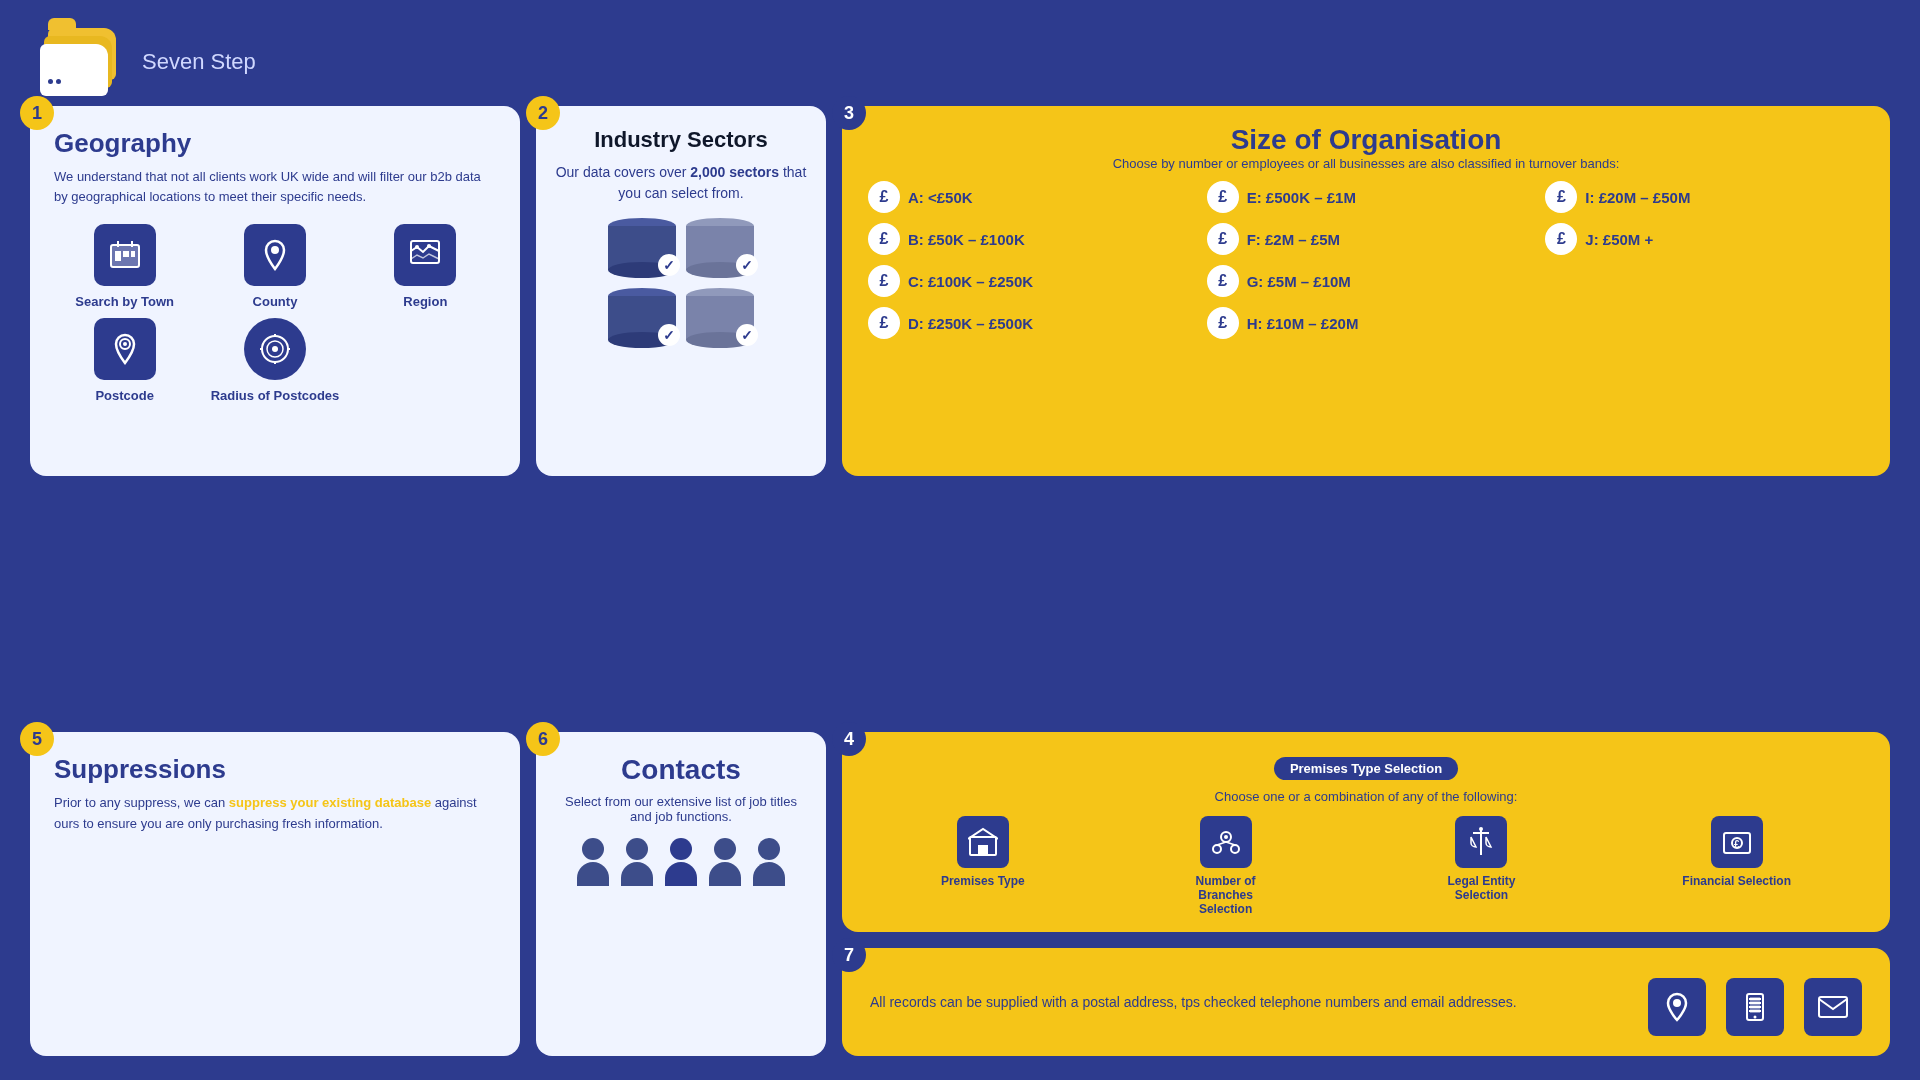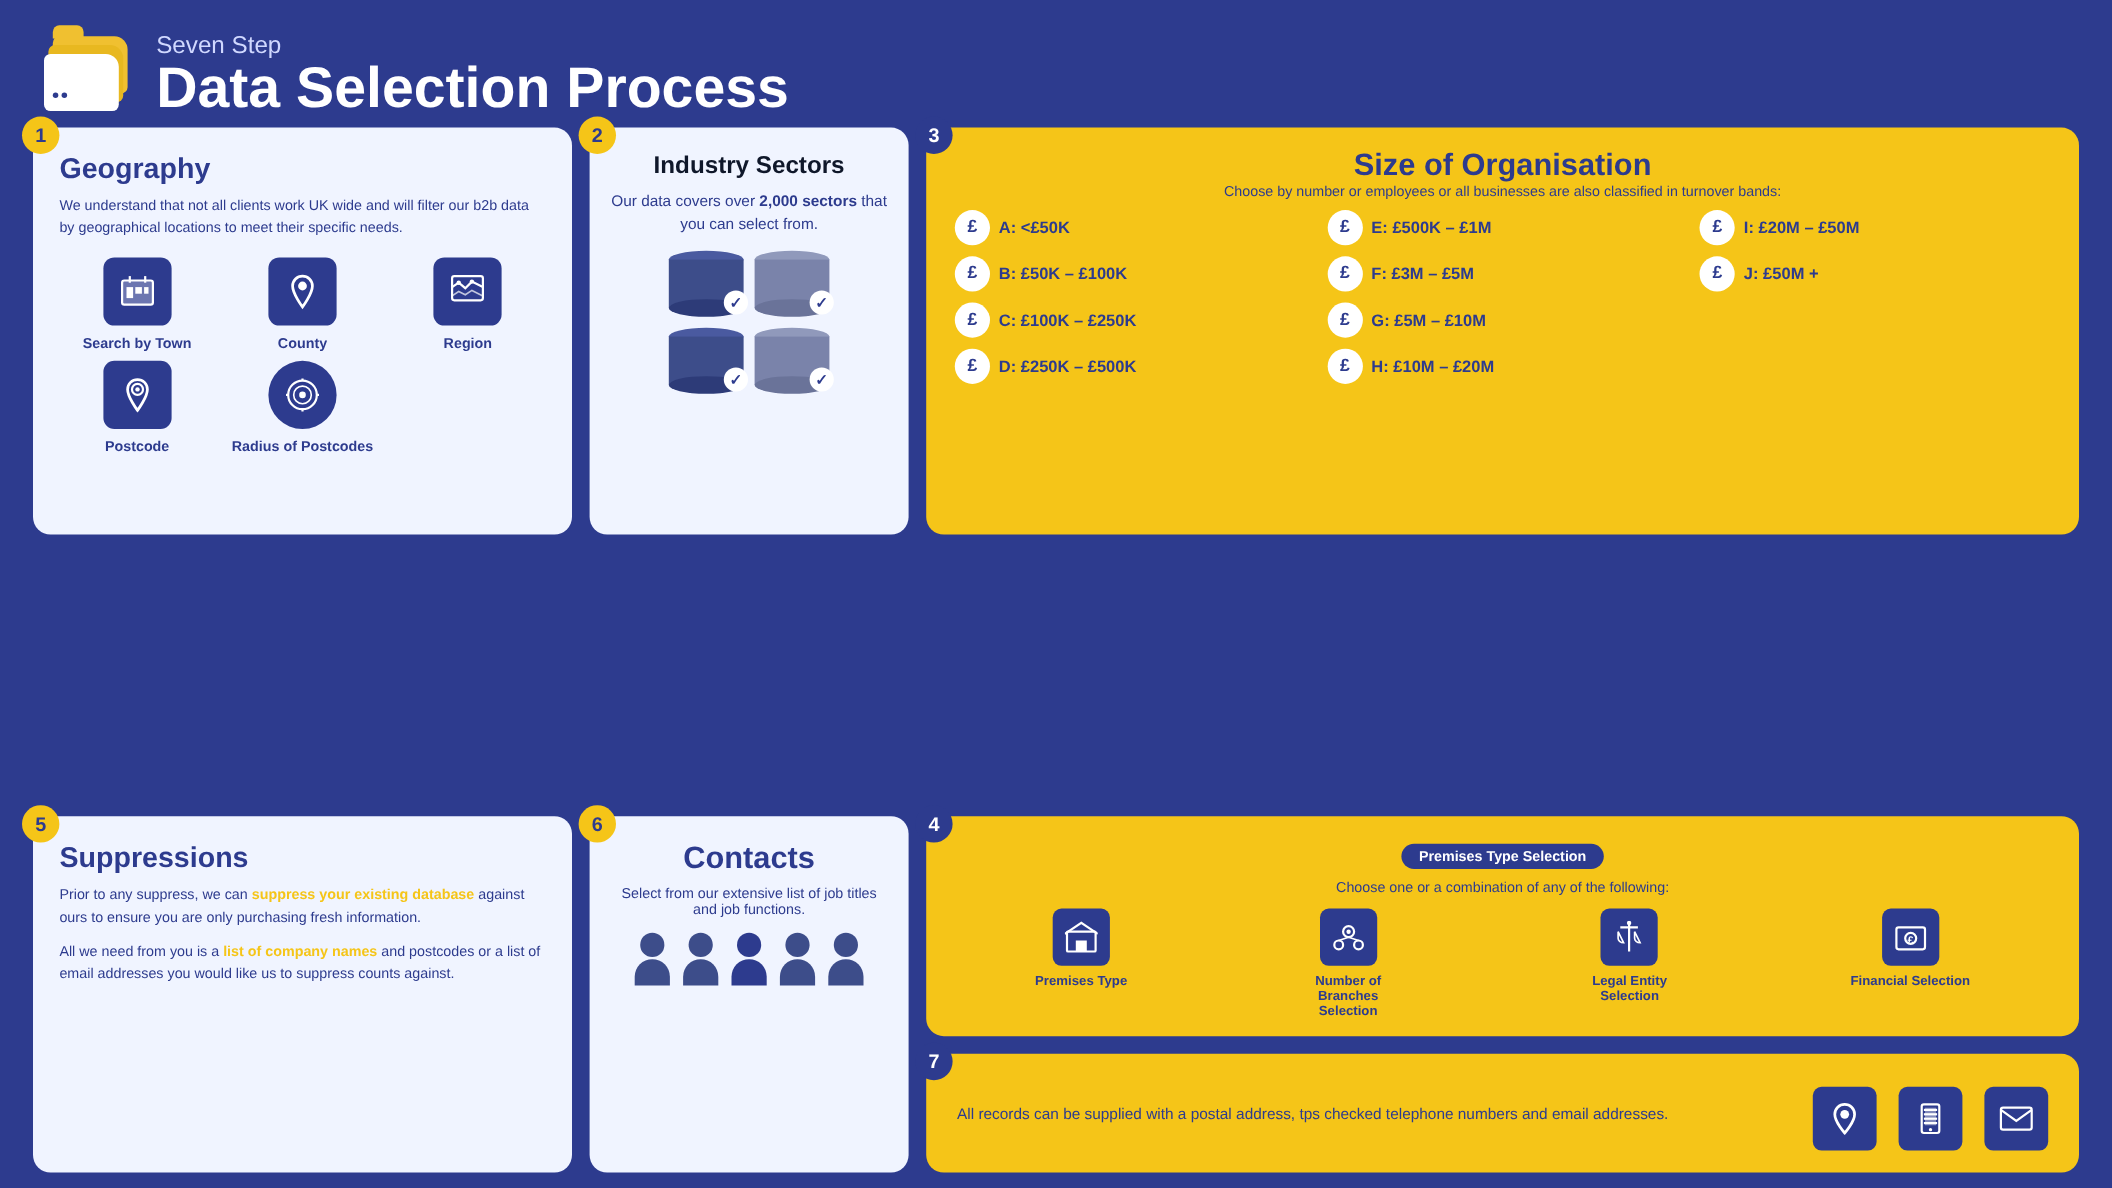--- a/index.html
+++ b/index.html
@@ -490,21 +490,20 @@
       <div class="folder-front">
         <div class="folder-dots">
           <div class="folder-dot"></div>
           <div class="folder-dot"></div>
         </div>
       </div>
     </div>
   </div>
   <div class="header-text">
     <div class="subtitle">Seven Step</div>
-    <div class="title">Data Selection Process</div>
   </div>
 </div>
 
 <div class="main-grid">
 
   <div class="card">
     <div class="number-badge-yellow">1</div>
     <div class="card-title">Geography</div>
     <div class="card-body">We understand that not all clients work UK wide and will filter our b2b data by geographical locations to meet their specific needs.</div>
     <div class="geo-icons">
@@ -636,21 +635,21 @@
       <div class="size-item">
         <div class="pound-circle">£</div>
         <span class="size-label">I: £20M – £50M</span>
       </div>
       <div class="size-item">
         <div class="pound-circle">£</div>
         <span class="size-label">B: £50K – £100K</span>
       </div>
       <div class="size-item">
         <div class="pound-circle">£</div>
-        <span class="size-label">F: £3M – £5M</span>
+        <span class="size-label">F: £2M – £5M</span>
       </div>
       <div class="size-item">
         <div class="pound-circle">£</div>
         <span class="size-label">J: £50M +</span>
       </div>
       <div class="size-item">
         <div class="pound-circle">£</div>
         <span class="size-label">C: £100K – £250K</span>
       </div>
       <div class="size-item">
@@ -672,23 +671,20 @@
 
 </div>
 
 <div class="bottom-grid">
 
   <div class="suppress-card">
     <div class="number-badge-yellow">5</div>
     <div class="card-title">Suppressions</div>
     <p class="suppress-text">
       <span>Prior to any suppress, we can </span><span class="suppress-link">suppress your existing database</span><span> against ours to ensure you are only purchasing fresh information.</span>
-    </p>
-    <p class="suppress-text">
-      <span>All we need from you is a </span><span class="suppress-link">list of company names</span><span> and postcodes or a list of email addresses you would like us to suppress counts against.</span>
     </p>
   </div>
 
   <div class="contacts-card">
     <div class="number-badge-yellow">6</div>
     <div class="contacts-title">Contacts</div>
     <div class="contacts-subtitle">Select from our extensive list of job titles and job functions.</div>
     <div class="people-icons">
       <div class="person-icon">
         <div class="person-head"></div>

